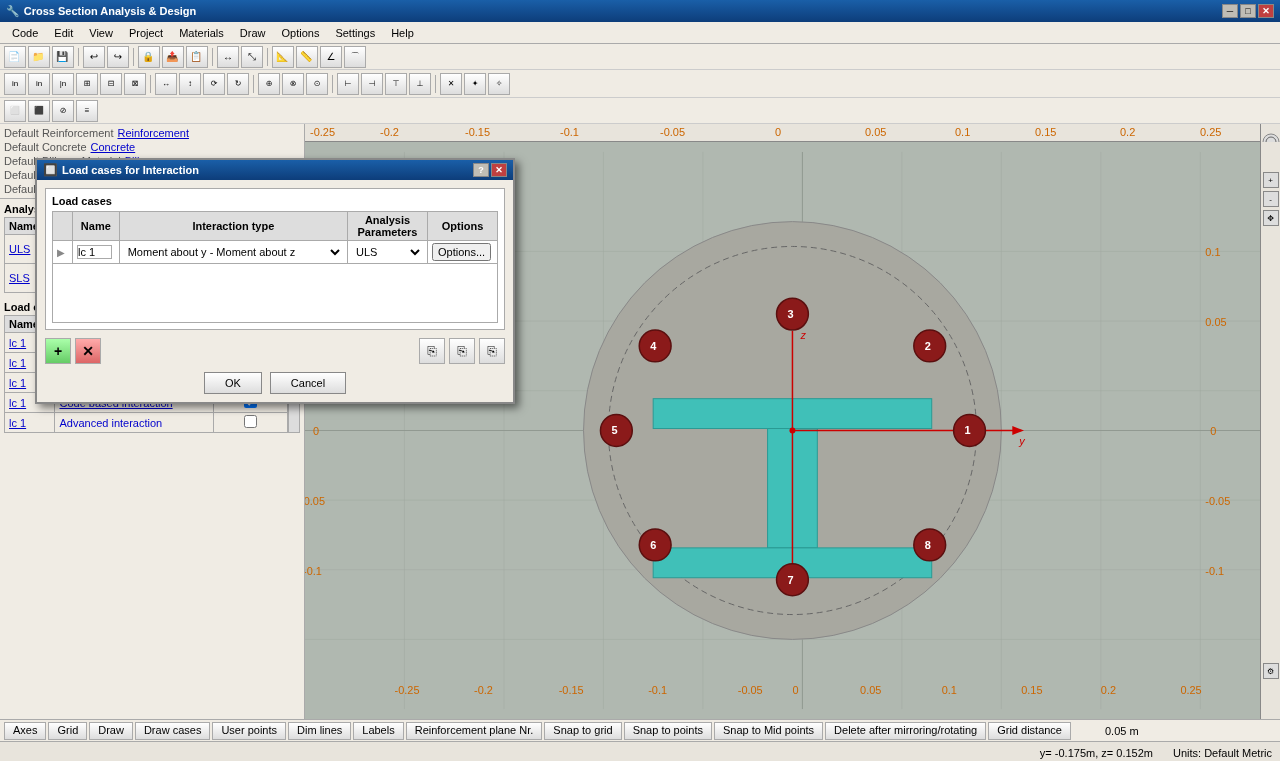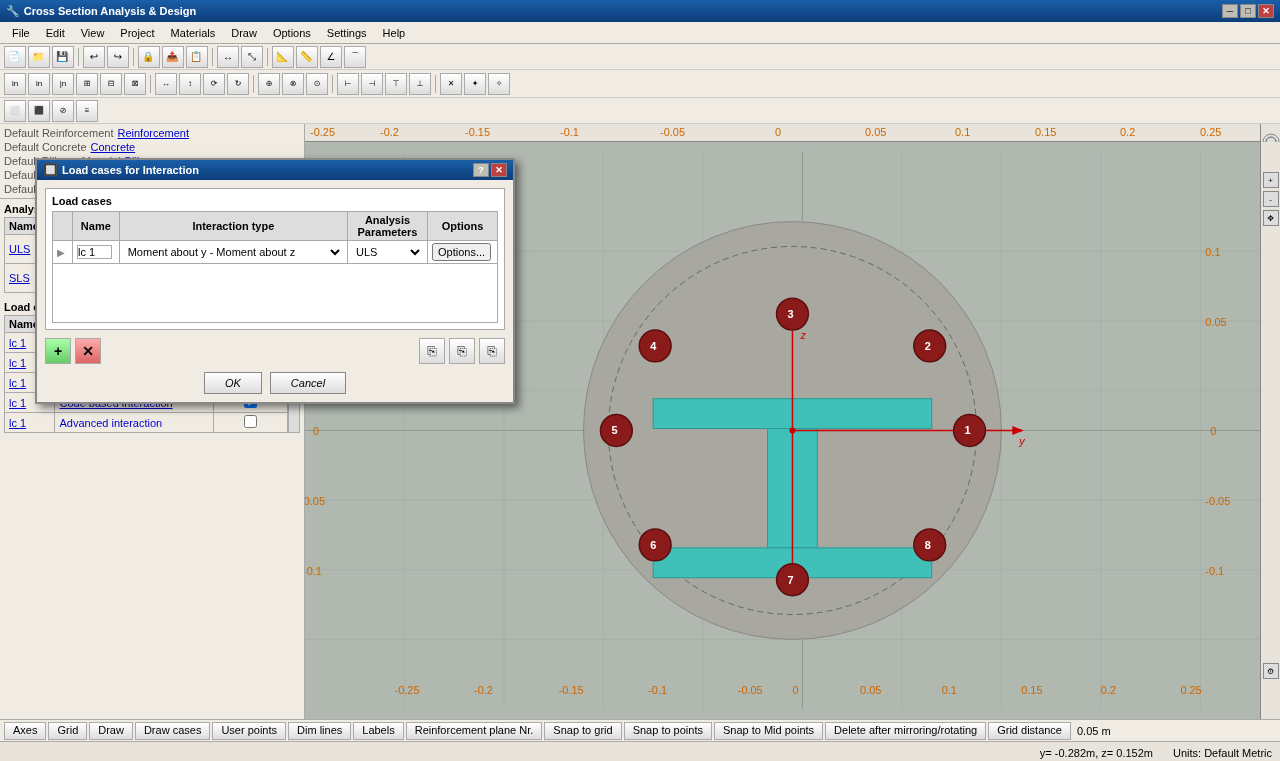--- a/index.html
+++ b/index.html
@@ -284,21 +284,20 @@
       justify-content: center;
       gap: 8px;
       margin-top: 8px;
     }
     .action-btn {
       padding: 4px 20px;
       background: linear-gradient(to bottom, #fff, #ddd);
       border: 1px solid #888;
       cursor: pointer;
       font-size: 11px;
-      font-style: italic;
     }
     .panel-content {
       padding: 2px 4px;
     }
     .panel-row {
       display: flex;
       gap: 4px;
       padding: 1px 0;
     }
     .panel-label { color: #555; min-width: 80px; }
@@ -323,21 +322,21 @@
     <span>Cross Section Analysis &amp; Design</span>
   </div>
   <div class="title-bar-buttons">
     <div class="title-btn">─</div>
     <div class="title-btn">□</div>
     <div class="title-btn close">✕</div>
   </div>
 </div>
 
 <div class="menu-bar">
-  <div class="menu-item">File</div>
+  <div class="menu-item">Code</div>
   <div class="menu-item">Edit</div>
   <div class="menu-item">View</div>
   <div class="menu-item">Project</div>
   <div class="menu-item">Materials</div>
   <div class="menu-item">Draw</div>
   <div class="menu-item">Options</div>
   <div class="menu-item">Settings</div>
   <div class="menu-item">Help</div>
 </div>
 
@@ -636,28 +635,28 @@
   <div class="status-btn">Draw cases</div>
   <div class="status-btn">User points</div>
   <div class="status-btn">Dim lines</div>
   <div class="status-btn">Labels</div>
   <div class="status-btn">Reinforcement plane Nr.</div>
   <div class="status-btn">Snap to grid</div>
   <div class="status-btn">Snap to points</div>
   <div class="status-btn">Snap to Mid points</div>
   <div class="status-btn">Delete after mirroring/rotating</div>
   <div class="status-btn">Grid distance</div>
-  <div style="padding: 0 4px;">
+  <div style="padding: 0 4px; margin-left: 28px;">
     <span>0.05</span>
     <span>m</span>
   </div>
 </div>
 
 <div class="bottom-status">
-  <span>y= -0.282m, z= 0.152m</span>
+  <span>y= -0.175m, z= 0.152m</span>
   <span>Units: Default Metric</span>
 </div>
 
 <div class="modal-overlay" style="position:fixed; top:68px; left:0; right:0; bottom:44px; background: transparent; pointer-events:none; z-index:200;">
   <div class="dialog" style="pointer-events:all; position:absolute; left:35px; top:90px;">
 
     <div class="dialog-title">
       <div class="dialog-title-left">
         <span style="font-size:12px;">🔲</span>
         <span>Load cases for Interaction</span>

